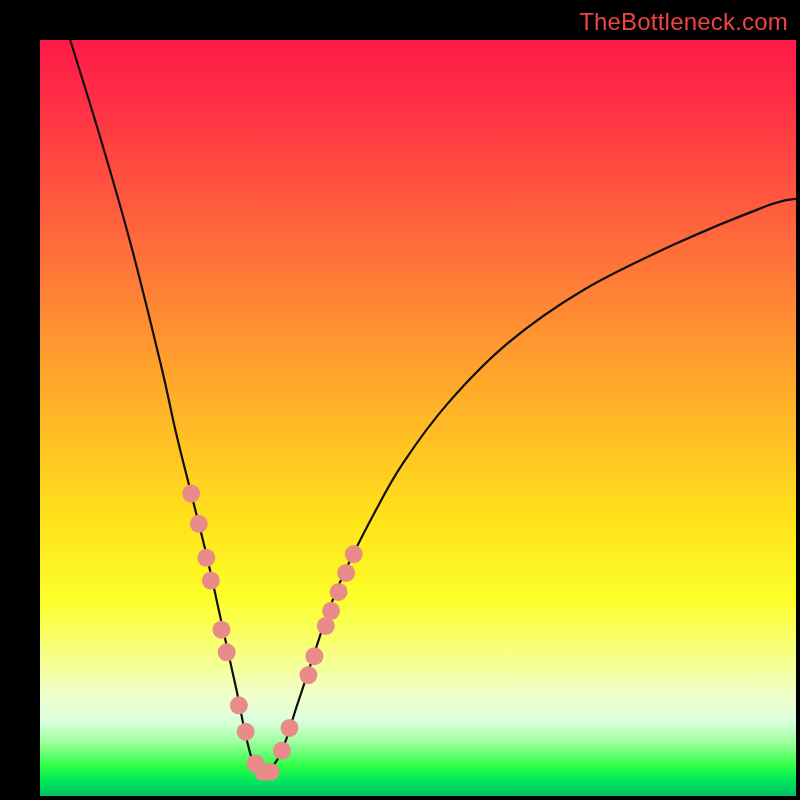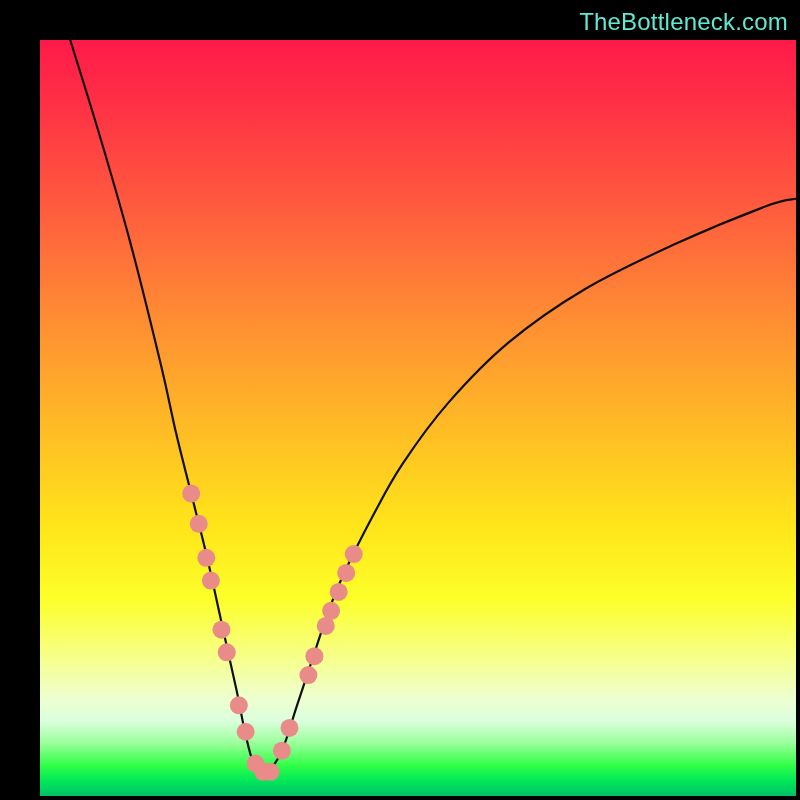--- a/index.html
+++ b/index.html
@@ -40,21 +40,21 @@
       #9bff9b 93%,
       #2fff46 96%,
       #00e85a 98%,
       #00c066 100%
     );
   }
   .watermark {
     position: absolute;
     top: 8px;
     right: 12px;
-    color: #5eead4;
+    color: #ef4444;
     font-size: 24px;
     font-weight: 400;
     letter-spacing: 0.2px;
     user-select: none;
   }
   svg.curve {
     position: absolute;
     left: 0;
     top: 0;
     width: 756px;

